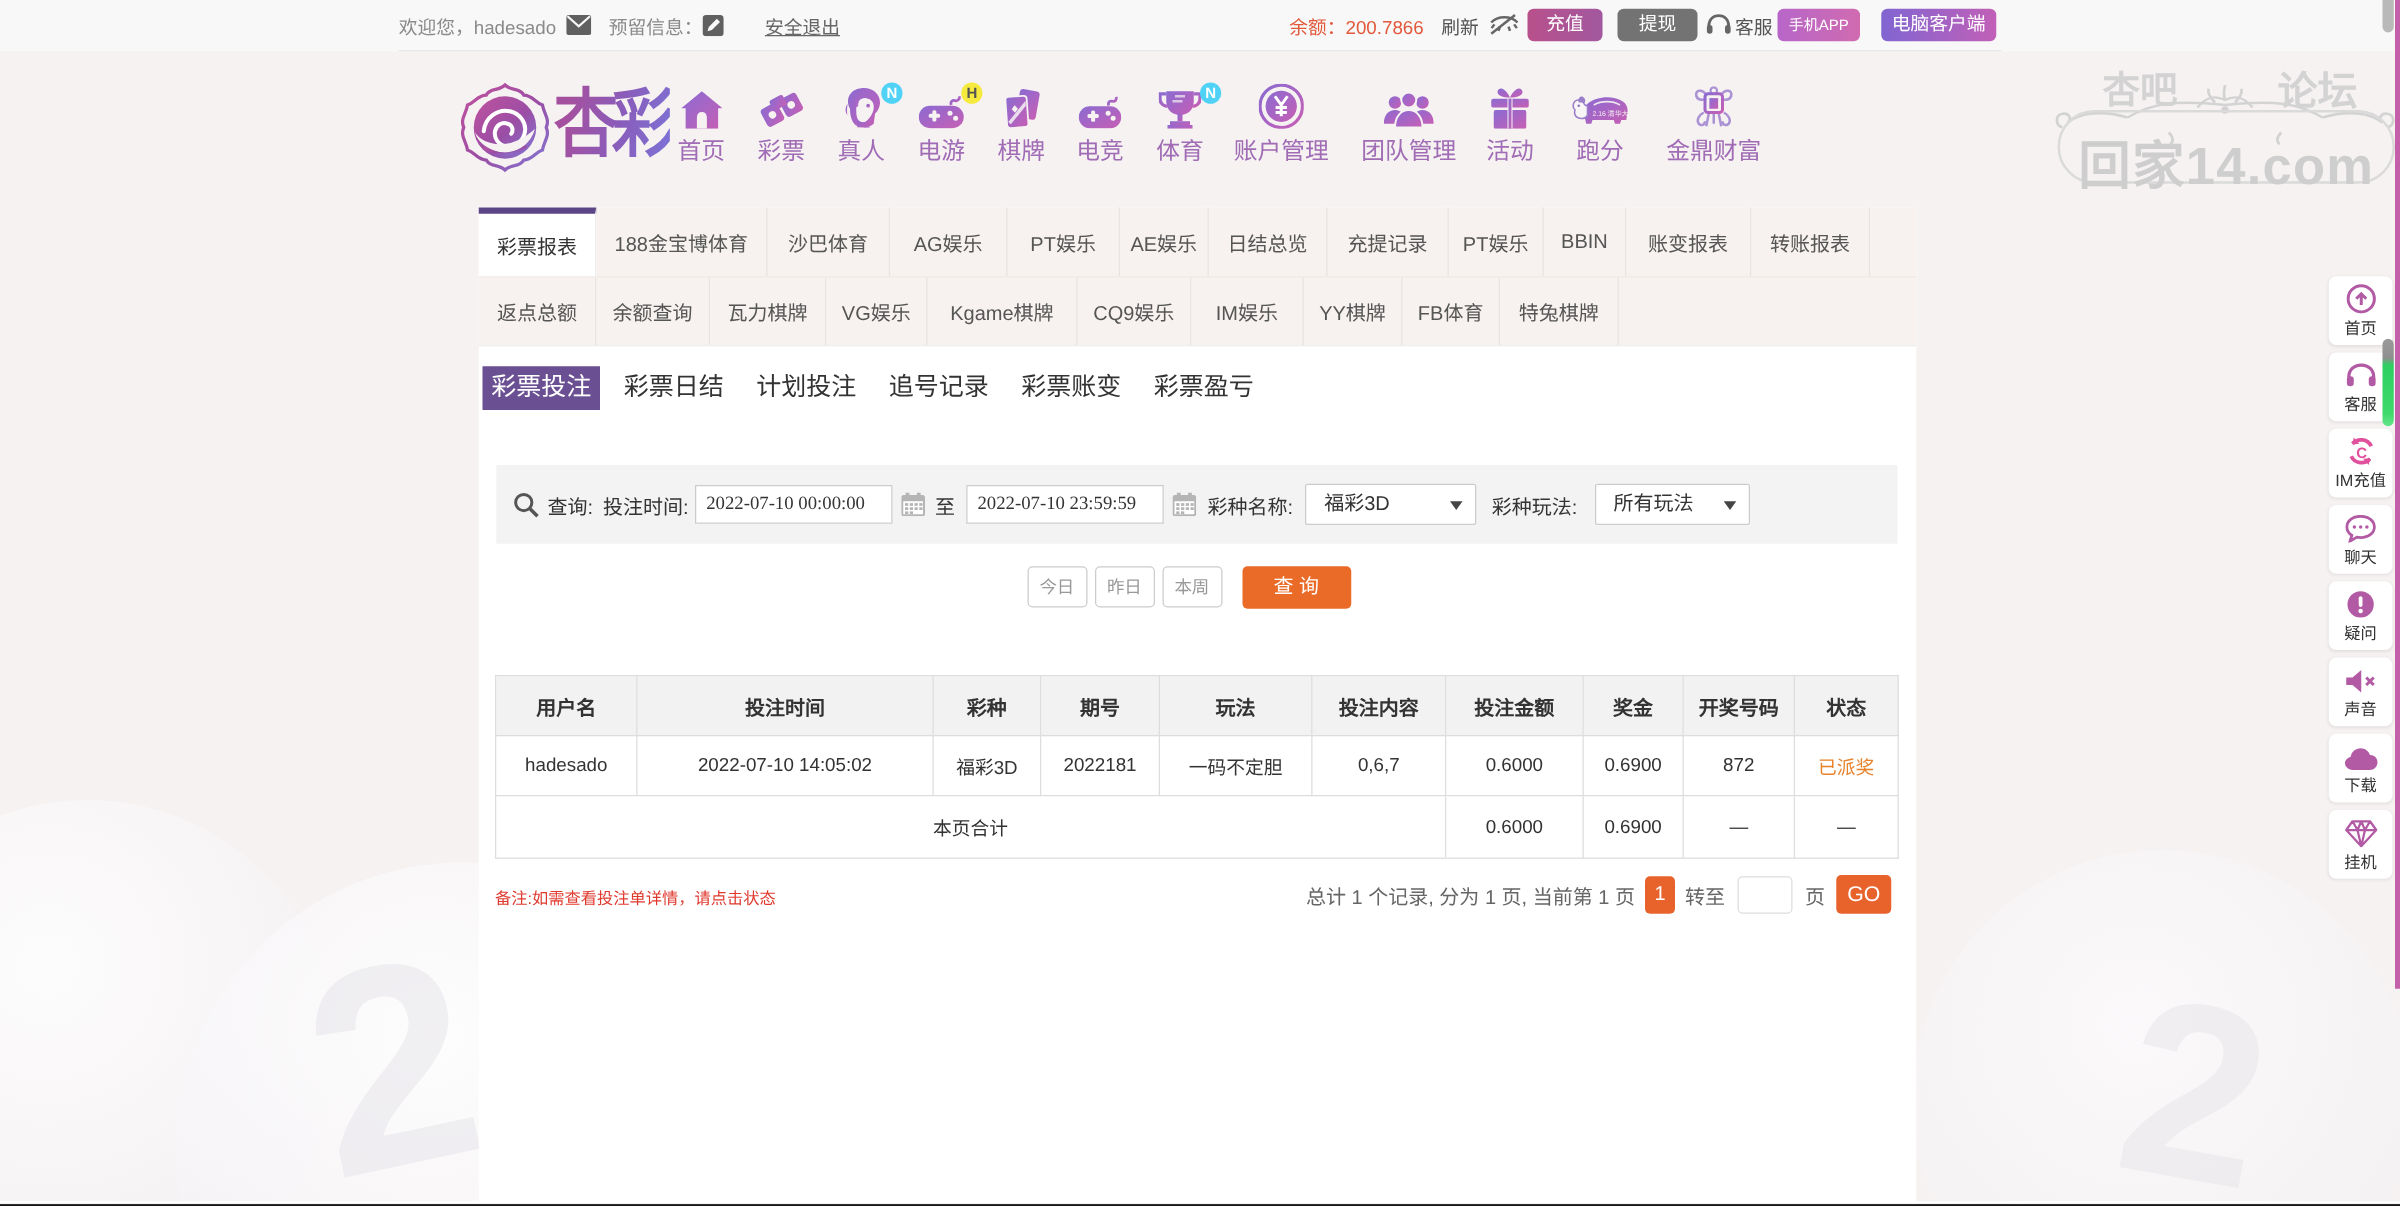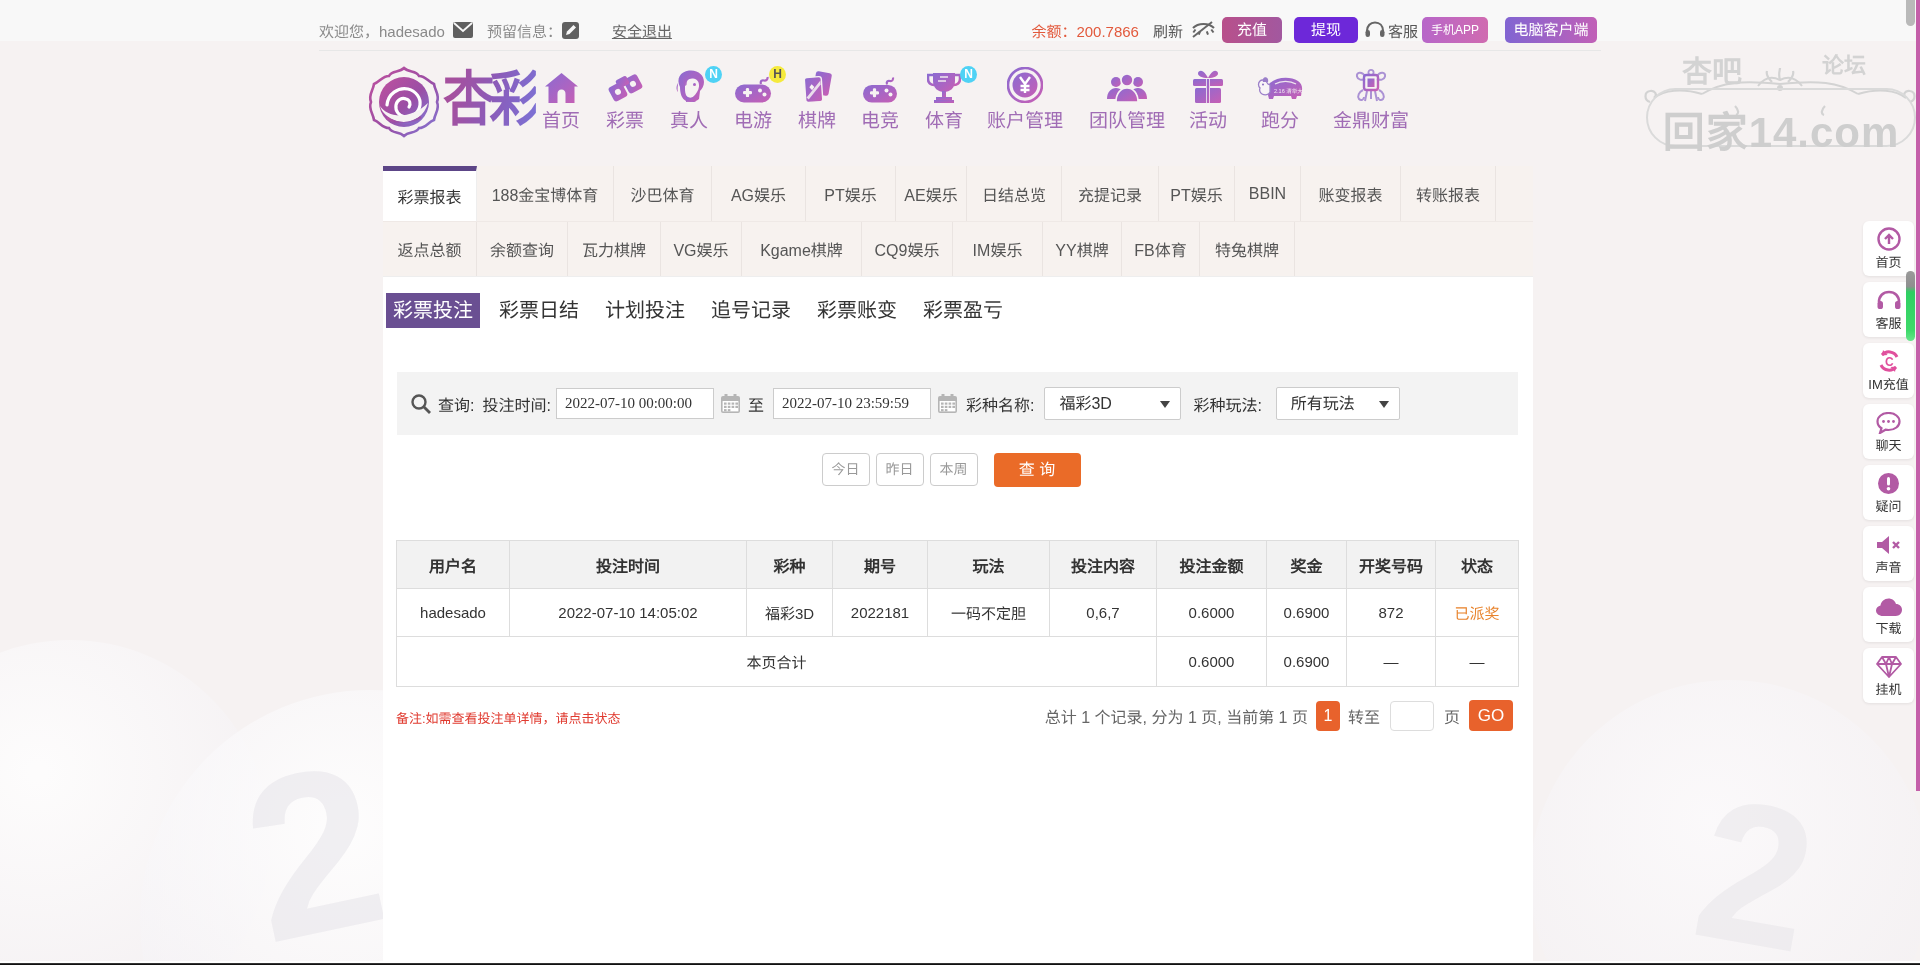--- a/index.html
+++ b/index.html
@@ -8,21 +8,21 @@
 body {
   font-family:"Liberation Sans", sans-serif;
   background:#f6f2f2;
   position:relative;
 }
 
 .bg-balls { position:absolute; inset:0; pointer-events:none; }
 .ball { position:absolute; border-radius:50%; }
 
 .topbar { position:absolute; top:0; left:0; width:1920px; height:41px; background:#f8f8f8; }
-.topbar-in { width:1282px; height:41px; margin:10px auto; position:relative; border-bottom:1px solid #e7e7e7; display:flex; align-items:center; font-size:15px; color:#8a8a8a; }
+.topbar-in { width:1282px; height:41px; margin:0 auto; position:relative; border-bottom:1px solid #e7e7e7; display:flex; align-items:center; font-size:15px; color:#8a8a8a; }
 .tb-left { display:flex; align-items:center; }
 .tb-right { margin-left:auto; display:flex; align-items:center; }
 .tb-btn { color:#fff; font-size:15px; border-radius:5px; height:26px; line-height:26px; text-align:center; margin-left:12px; }
 
 .logorow { position:absolute; top:48px; left:0; width:1920px; height:110px; }
 .nav-item { position:absolute; text-align:center; color:#a06cb5; font-size:19px; }
 .nav-item .ic { height:33px; display:flex; align-items:flex-end; justify-content:center; position:relative; }
 .nav-item .tx { margin-top:2px; white-space:nowrap; }
 .badge { position:absolute; top:-4px; right:27px; width:17px; height:17px; border-radius:50%; font-size:12px; font-weight:bold; line-height:17px; text-align:center; }
 .bn { background:#4fd2f5; color:#fff; }
@@ -88,21 +88,21 @@
   </div>
   <div class="tb-right" style="margin-right:4px">
     <span style="color:#e2593c">余额：200.7866</span>
     <span style="color:#555;margin-left:14px">刷新</span>
     <svg width="25" height="18" viewBox="0 0 25 18" style="margin-left:8px">
           <path d="M2 7 C7 1.5 18 1.5 23 7" stroke="#666" stroke-width="2" fill="none"></path>
           <path d="M4.5 8.5 l-2.2 3 M9 10.3 l-1.2 3.4 M15.8 10.3 l1.2 3.4 M20.3 8.5 l2.2 3" stroke="#666" stroke-width="2"></path>
           <path d="M2 16 L21 1" stroke="#666" stroke-width="2"></path>
         </svg>
     <span class="tb-btn" style="background:linear-gradient(90deg,#b8508b,#a2589f);width:60px;margin-left:6px">充值</span>
-    <span class="tb-btn" style="background:#6d28d9;width:64px;margin-left:12px">提现</span>
+    <span class="tb-btn" style="background:#737373;width:64px;margin-left:12px">提现</span>
     <svg width="22" height="20" viewBox="0 0 22 20" style="margin-left:6px">
           <path d="M3 11 C3 5.5 6.5 2.5 11 2.5 C15.5 2.5 19 5.5 19 11" stroke="#666" stroke-width="2.2" fill="none"></path>
           <rect x="1.5" y="10" width="4.5" height="7" rx="2.2" fill="#666"></rect>
           <rect x="16" y="10" width="4.5" height="7" rx="2.2" fill="#666"></rect>
         </svg>
     <span style="color:#555;margin-left:2px">客服</span>
     <span class="tb-btn" style="background:linear-gradient(90deg,#b766c9,#d06bb0);width:66px;font-size:12px;margin-left:4px">手机APP</span>
     <span class="tb-btn" style="background:linear-gradient(90deg,#8165d2,#c160b7);width:92px;margin-left:17px">电脑客户端</span>
   </div>
 </div>
@@ -305,21 +305,21 @@
           <rect x="14.5" y="9.5" width="7" height="8.5" fill="url(#pg)"></rect>
           <path d="M9 21.5 L27 21.5" stroke="url(#pg)" stroke-width="2.4"></path>
         </svg>
   </div>
       <div class="tx">金鼎财富</div>
     </div>
 
 </div>
 <div class="wm" style="left:1640px;top:44px;width:280px;height:120px">
   <div style="position:absolute;left:42px;top:3px;font-size:30px;font-weight:bold;color:#d3d3d3">杏吧</div>
-  <div style="position:absolute;left:182px;top:3px;font-size:22px;font-weight:bold;color:#d3d3d3">论坛</div>
+  <div style="position:absolute;left:182px;top:3px;font-size:32px;font-weight:bold;color:#d3d3d3">论坛</div>
   <svg width="280" height="50" viewBox="0 0 280 50" style="position:absolute;left:0;top:22px">
     <g stroke="#d3d3d3" fill="none" stroke-width="2.2">
       <path d="M10 36 c-6-2-6-10 0-11 c5-1 8 4 4 7 M14 32 c10-8 28-10 48-4"></path>
       <path d="M270 36 c6-2 6-10 0-11 c-5-1-8 4-4 7 M266 32 c-10-8-28-10-48-4"></path>
       <path d="M62 28 c20-12 40-14 78-10 c38-4 58-2 78 10" stroke-width="2"></path>
       <path d="M118 20 c6-8 14-10 22-6 c8-4 16-2 22 6" stroke-width="2"></path>
       <path d="M140 14 c-2-6 0-10 0-12 M132 16 c-4-4-6-8-5-11 M148 16 c4-4 6-8 5-11"></path>
       <path d="M95 40 c4 4 4 8 1 9 M185 40 c-4 4-4 8-1 9"></path>
     </g>
     <circle cx="140" cy="22" r="3" fill="#d3d3d3"></circle>

